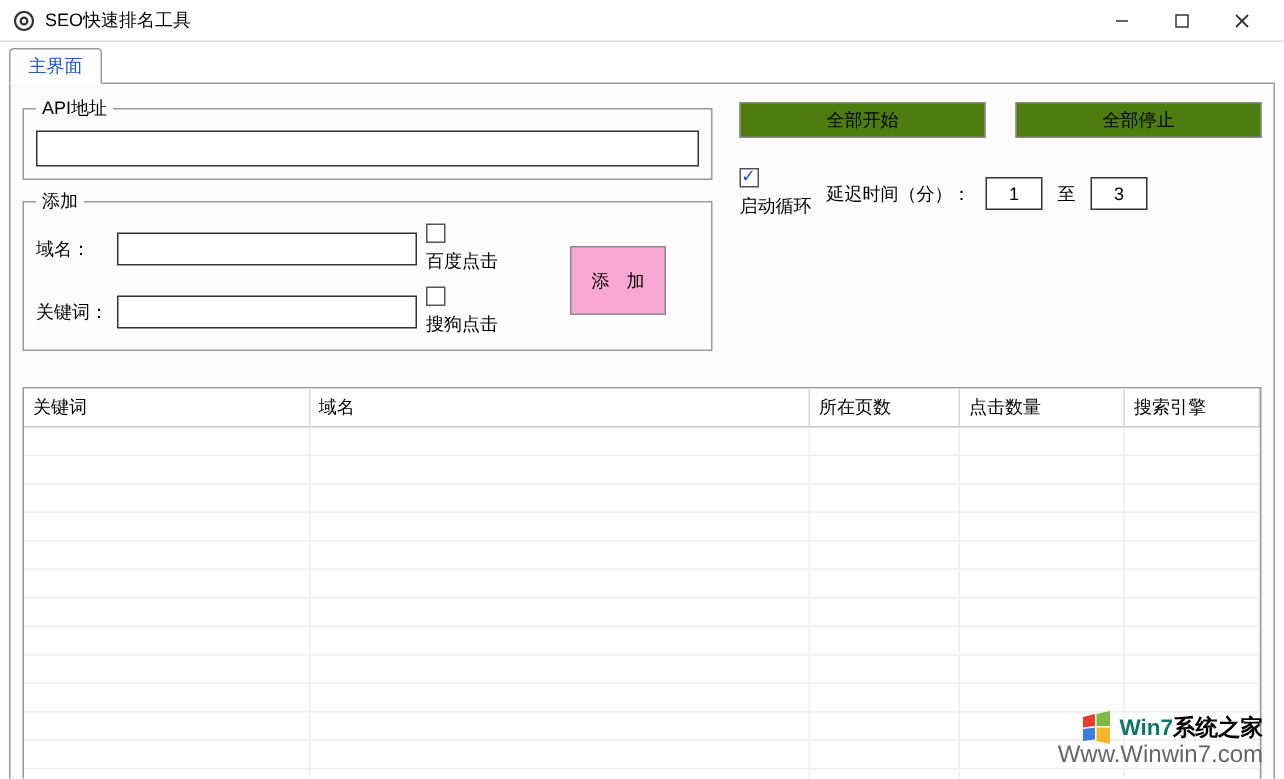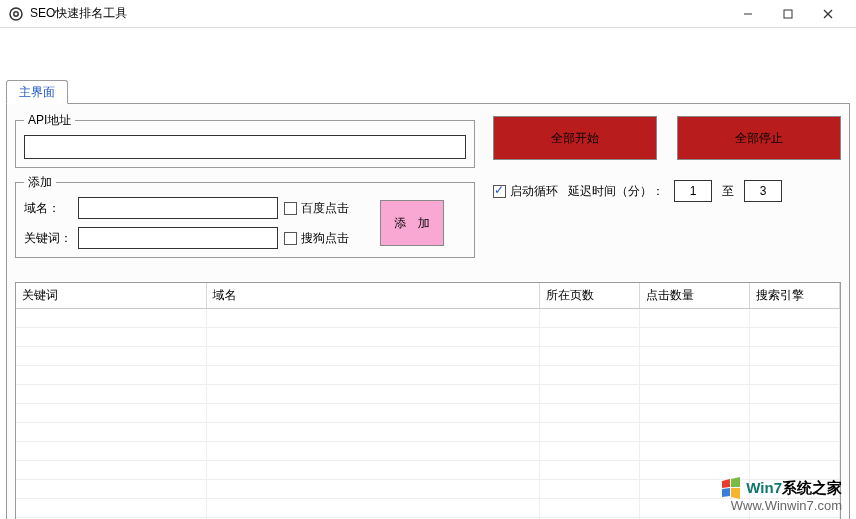--- a/index.html
+++ b/index.html
@@ -37,21 +37,20 @@
   cursor: default;
 }
 .client {
   padding: 4px 6px 6px 6px;
 }
 .tabstrip {
   display: flex;
   align-items: flex-end;
   height: 24px;
   position: relative;
-  margin-top: 48px;
 }
 .tab {
   border: 1px solid #9a9a9a;
   border-bottom: 1px solid #fff;
   padding: 3px 12px 2px 12px;
   background: #fff;
   color: #1f57c3;
   position: relative;
   z-index: 2;
   border-radius: 3px 3px 0 0;
@@ -101,21 +100,21 @@
   align-items: center;
 }
 .lbl { text-align: left; }
 .txt {
   height: 22px;
   border: 1px solid #333;
   padding: 2px 4px;
   font-size: 12px;
   background: #fff;
 }
-.chk-wrap { display: flex; align-items: center; gap: 4px; }
+.chk-wrap { display: flex; align-items: flex-start; gap: 4px; flex-direction: column; }
 .chk {
   width: 13px; height: 13px;
   border: 1px solid #555;
   background: #fff;
   display: inline-block;
   position: relative;
   cursor: default;
 }
 .chk.checked::after {
   content: "✓";
@@ -138,23 +137,23 @@
   cursor: default;
 }
 .big-btn-row {
   display: flex;
   gap: 20px;
   margin-top: 4px;
   margin-bottom: 20px;
 }
 .big-btn {
   flex: 1 1 0;
-  height: 44px;
+  height: 24px;
   border: 1px solid #888;
-  background: #b91c1c;
+  background: #4d7c0f;
   display: flex;
   align-items: center;
   justify-content: center;
   cursor: default;
 }
 .loop-row {
   display: flex;
   align-items: center;
   gap: 10px;
   margin-top: 16px;
@@ -208,21 +207,21 @@
   align-items: center;
   gap: 4px;
   justify-content: flex-end;
 }
 .wm-title {
   font-size: 15px;
   font-weight: bold;
 }
 .wm-title .accent { color: #0f766e; }
 .wm-url {
-  font-size: 13px;
+  font-size: 16px;
   color: #666;
   margin-top: -1px;
 }
 .root { position: relative; width: 856px; height: 519px; }
 </style>
 </head>
 <body>
 <div class="root">
 
 <div class="titlebar">

